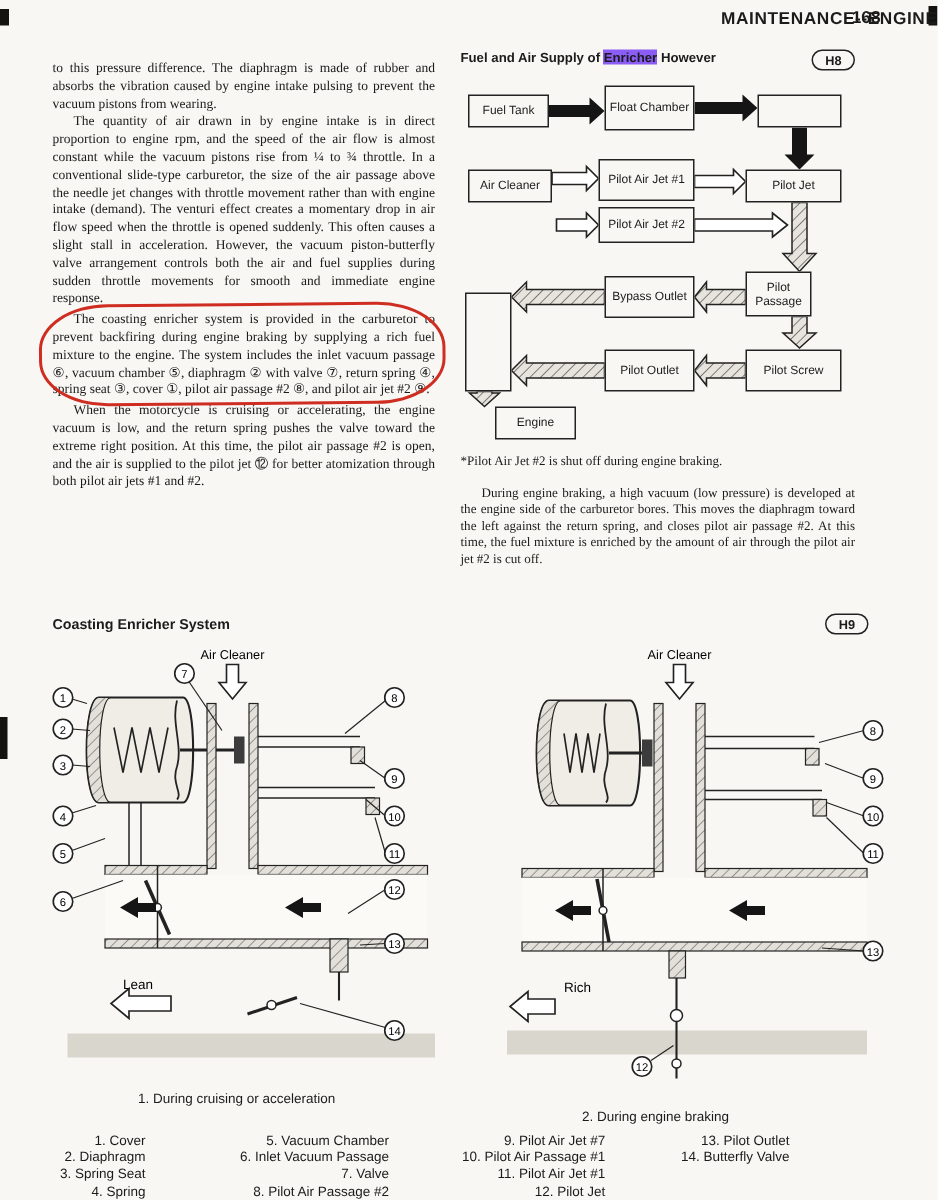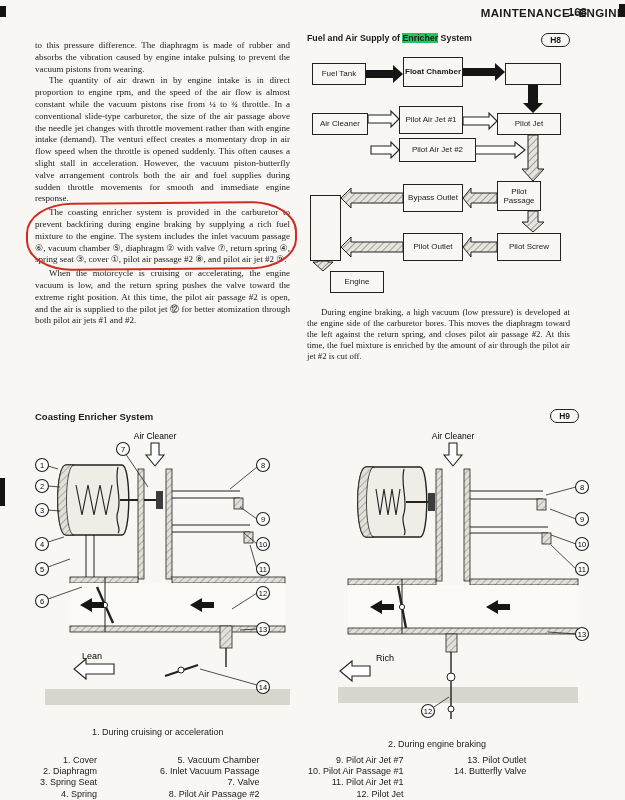--- a/index.html
+++ b/index.html
@@ -21,21 +21,21 @@
   .left-col p { margin:0; }
   .indent { text-indent:14px; }
   .circled-wrap { position:relative; margin:2px 0; }
   .red-oval { position:absolute; left:-9px; right:-7px; top:-5px; bottom:-4px;
     border:2.3px solid #cf2d22; border-radius:46px / 30px; transform:rotate(-.5deg);
     pointer-events:none;}
   .right-col { position:absolute; left:307px; top:33px; width:263px;
     font-size:8.8px; line-height:11.2px; text-align:justify;}
   .flow-hdr { display:flex; justify-content:space-between; align-items:flex-start;
     font-family:"Liberation Sans",sans-serif; font-weight:bold; font-size:8.8px;}
-  .hl { background:#22c55e; }
+  .hl { background:#8b5cf6; }
   .fig-badge { display:inline-block; border:1.3px solid #222; border-radius:8px;
     padding:0 8px; font-family:"Liberation Sans",sans-serif; font-weight:bold;
     font-size:8.5px; line-height:12px;}
   
   .flow { position:relative; width:260px; height:240px; margin-top:10px;
     font-family:"Liberation Sans",sans-serif;}
   .flow svg { position:absolute; left:0; top:0; }
   .fb { position:absolute; border:1.3px solid #222; background:#f8f7f3;
     display:flex; align-items:center; justify-content:center; text-align:center;
     font-size:8px; line-height:1.15; padding:1px; box-sizing:border-box;}
@@ -72,21 +72,21 @@
     <p class="indent">The quantity of air drawn in by engine intake is in direct proportion to engine rpm, and the speed of the air flow is almost constant while the vacuum pistons rise from ¼ to ¾ throttle.  In a conventional slide-type carburetor, the size of the air passage above the needle jet changes with throttle movement rather than with engine intake (demand).  The venturi effect creates a momentary drop in air flow speed when the throttle is opened suddenly.  This often causes a slight stall in acceleration.  However, the vacuum piston-butterfly valve arrangement controls both the air and fuel supplies during sudden throttle movements for smooth and immediate engine response.</p>
     <div class="circled-wrap">
       <p class="indent">The coasting enricher system is provided in the carburetor to prevent backfiring during engine braking by supplying a rich fuel mixture to the engine.  The system includes the inlet vacuum passage ⑥, vacuum chamber ⑤, diaphragm ② with valve ⑦, return spring ④, spring seat ③, cover ①, pilot air passage #2 ⑧, and pilot air jet #2 ⑨.</p>
       <div class="red-oval"></div>
     </div>
     <p class="indent">When the motorcycle is cruising or accelerating, the engine vacuum is low, and the return spring pushes the valve toward the extreme right position.  At this time, the pilot air passage #2 is open, and the air is supplied to the pilot jet ⑫ for better atomization through both pilot air jets #1 and #2.</p>
   </div>
 
   <div class="right-col">
     <div class="flow-hdr">
-      <span><span>Fuel and Air Supply of </span><span class="hl">Enricher</span><span> System</span></span>
+      <span><span>Fuel and Air Supply of </span><span class="hl">Enricher</span><span> However</span></span>
       <span class="fig-badge">H8</span>
     </div>
 
     <div class="flow">
       <svg width="260" height="240" viewBox="0 0 260 240">
         <defs>
           <pattern id="flowhatch" width="5" height="5" patternUnits="userSpaceOnUse" patternTransform="rotate(45)">
             <rect width="5" height="5" fill="#e6e4dc"></rect>
             <line x1="0" y1="0" x2="0" y2="5" stroke="#666" stroke-width="1.1"></line>
           </pattern>
@@ -107,34 +107,35 @@
           <polygon points="221,78 231,78 231,112 237,112 226,124 215,112 221,112"></polygon>
           <polygon points="190,136 164,136 164,131 156,141 164,151 164,146 190,146"></polygon>
           <polygon points="221,154 231,154 231,165 237,165 226,175 215,165 221,165"></polygon>
           <polygon points="190,185 164,185 164,180 156,190 164,200 164,195 190,195"></polygon>
           <polygon points="96,136 44,136 44,131 34,141 44,151 44,146 96,146"></polygon>
           <polygon points="96,185 44,185 44,180 34,190 44,200 44,195 96,195"></polygon>
           <polygon points="11,204 21,204 21,205 26,205 16,214 6,205 11,205"></polygon>
         </g>
       </svg>
       <div class="fb" style="left:5px;top:6px;width:54px;height:22px;">Fuel Tank</div>
-      <div class="fb" style="left:96px;top:0;width:60px;height:30px;font-weight:bold;">Float Chamber</div>
+      <div class="fb" style="left:96px;top:0;width:60px;height:30px;">Float Chamber</div>
       <div class="fb" style="left:198px;top:6px;width:56px;height:22px;"></div>
       <div class="fb" style="left:5px;top:56px;width:56px;height:22px;">Air Cleaner</div>
       <div class="fb" style="left:92px;top:49px;width:64px;height:28px;">Pilot Air Jet #1</div>
-      <div class="fb" style="left:92px;top:81px;width:77px;height:24px;">Pilot Air Jet #2</div>
+      <div class="fb" style="left:92px;top:81px;width:64px;height:24px;">Pilot Air Jet #2</div>
       <div class="fb" style="left:190px;top:56px;width:64px;height:22px;">Pilot Jet</div>
       <div class="fb" style="left:96px;top:127px;width:60px;height:28px;">Bypass Outlet</div>
       <div class="fb" style="left:190px;top:124px;width:44px;height:30px;">Pilot Passage</div>
       <div class="fb" style="left:96px;top:176px;width:60px;height:28px;">Pilot Outlet</div>
       <div class="fb" style="left:190px;top:176px;width:64px;height:28px;">Pilot Screw</div>
       <div class="fb" style="left:3px;top:138px;width:31px;height:66px;"></div>
       <div class="fb" style="left:3px;top:214px;width:54px;height:22px;margin-left:20px;">Engine</div>
     </div>
 
+    <p class="footnote">*Pilot Air Jet #2 is shut off during engine braking.</p>
     <p class="rc-para indent">During engine braking, a high vacuum (low pressure) is developed at the engine side of the carburetor bores.  This moves the diaphragm toward the left against the return spring, and closes pilot air passage #2.  At this time, the fuel mixture is enriched by the amount of air through the pilot air jet #2 is cut off.</p>
   </div>
 
   <div class="bottom">
     <div class="bottom-title">Coasting Enricher System</div>
     <span class="fig-badge">H9</span>
 
     <div class="figs">
 
       <svg style="left:0;top:2px;" width="275" height="300" viewBox="0 0 275 300">

